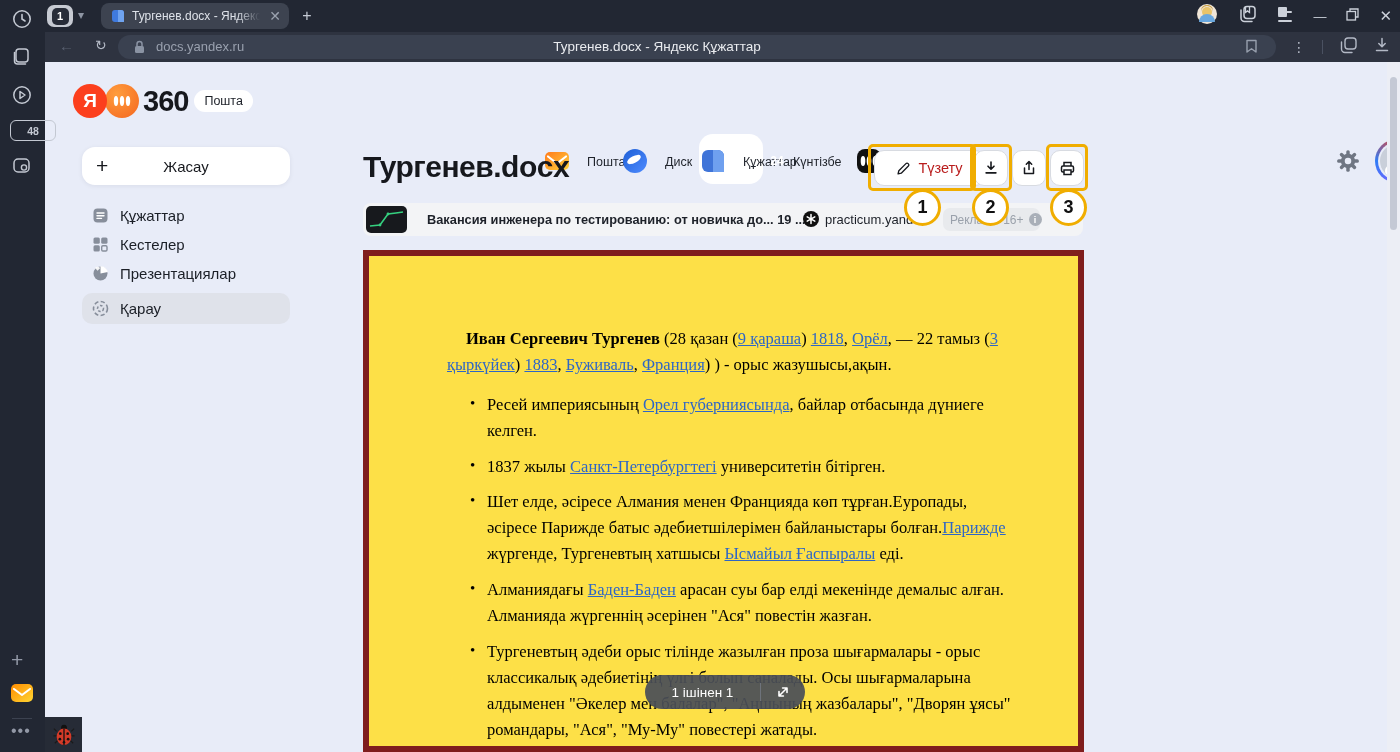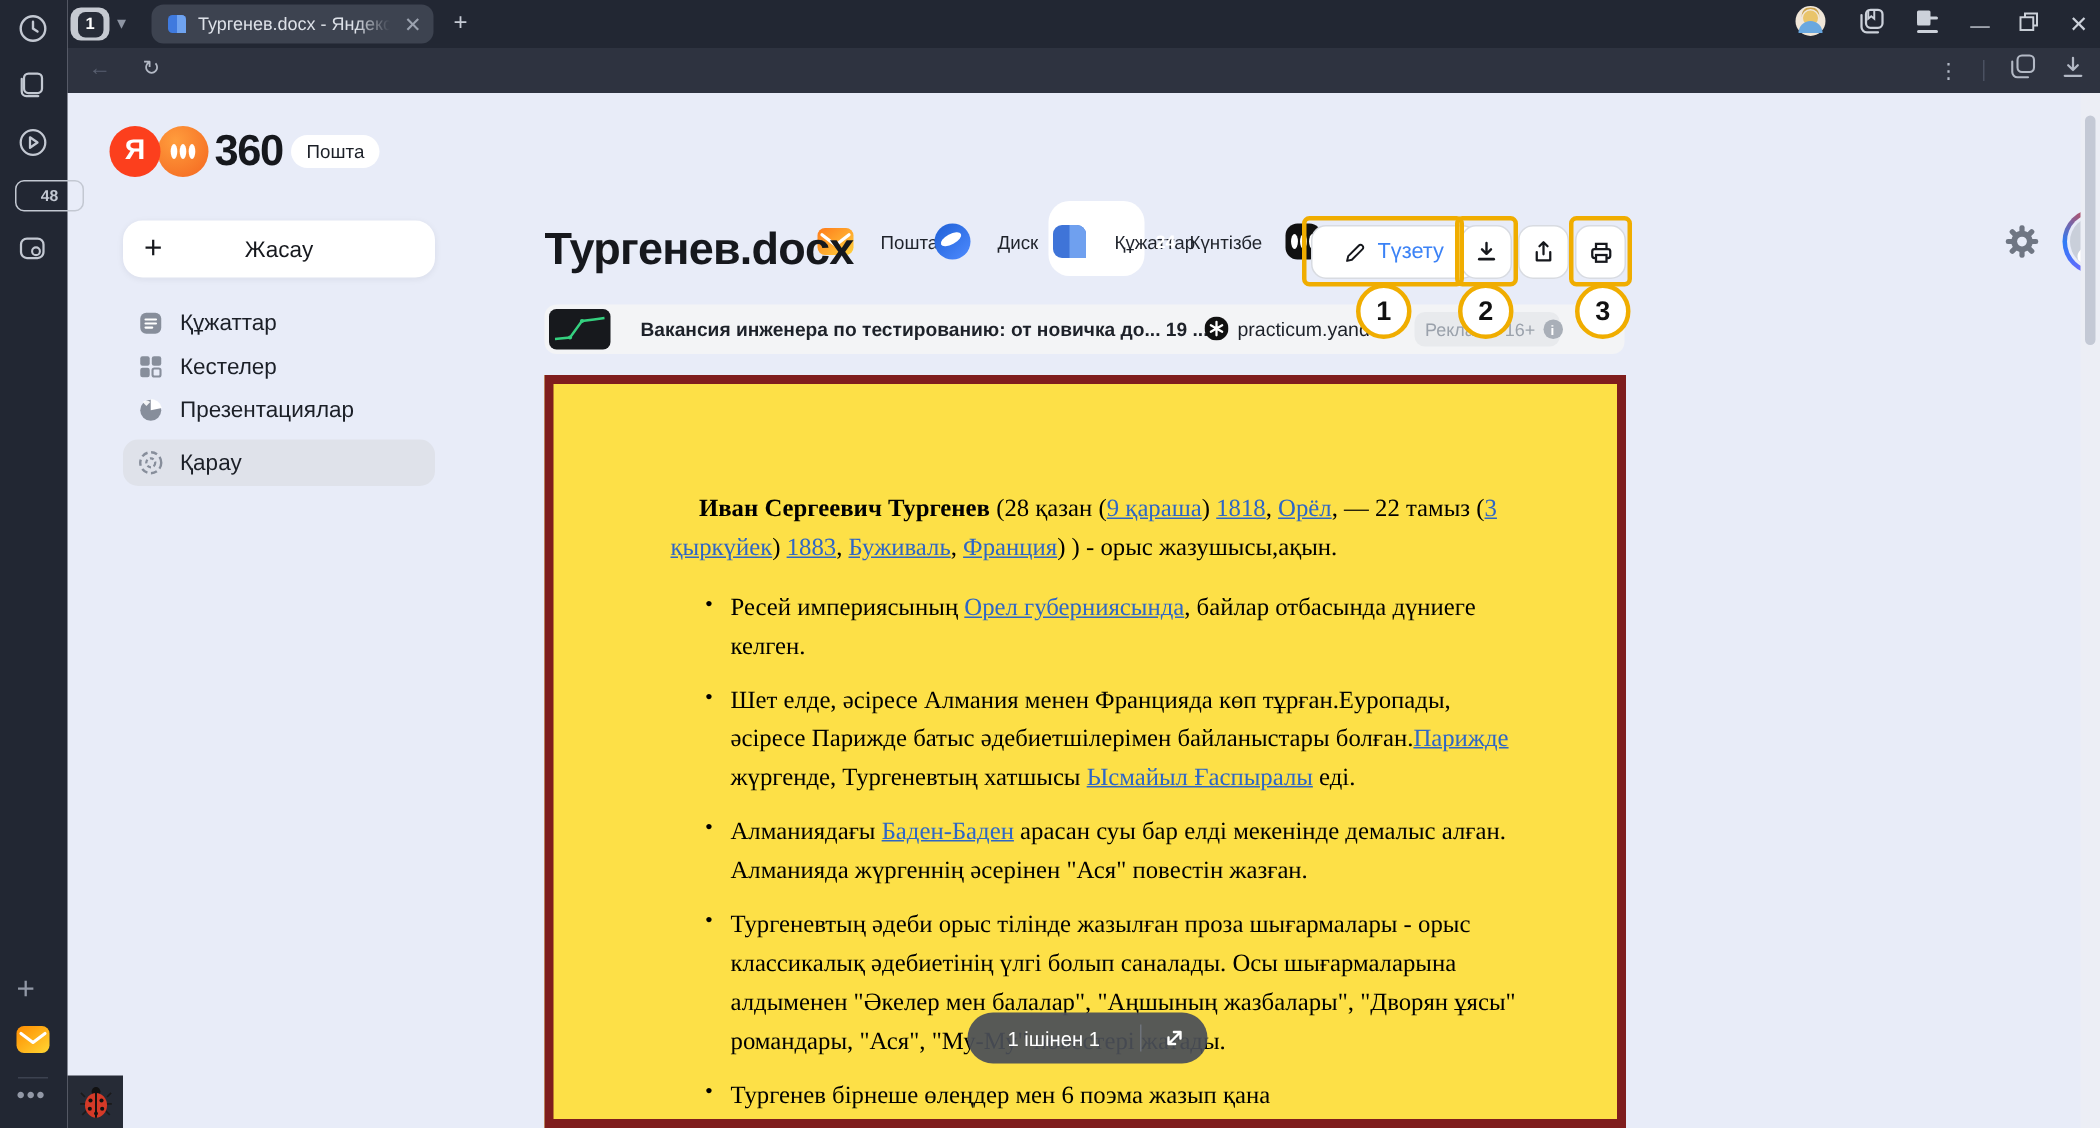--- a/index.html
+++ b/index.html
@@ -67,21 +67,21 @@
   .create-btn { position:relative; width:208px; height:38px; background:#fff; border-radius:13px; box-shadow:0 1px 5px rgba(27,32,43,.07); display:flex; align-items:center; justify-content:center; font-size:15px; color:#16181d; }
   .create-plus { position:absolute; left:14px; top:8px; font-size:21px; font-weight:400; color:#16181d; line-height:1; }
   .pitems { margin-top:16px; }
   .pitem { display:flex; align-items:center; gap:11px; height:29px; padding:0 10px; font-size:15px; color:#1b1f27; border-radius:10px; }
   .pitem.active { background:#dfe2ea; height:31px; margin-top:5px; }
   .pic { width:17px; height:17px; flex:none; }
 
   
   .doc-title { position:absolute; left:363px; top:150px; font-size:30px; font-weight:800; color:#16181d; letter-spacing:-.5px; z-index:5; }
   .btn { position:absolute; top:150px; height:36px; background:#fff; border:1px solid #d8dbe1; border-radius:10px; display:flex; align-items:center; justify-content:center; z-index:12; }
-  .btn-edit { left:874px; width:111px; gap:7px; font-size:14.5px; color:#3b82f6; }
+  .btn-edit { left:874px; width:111px; gap:7px; font-size:14.5px; color:#b91c1c; }
   .icon-btn { width:34px; }
   .ann-box { position:absolute; top:144px; height:47px; border:3px solid var(--annotation,#F0AD00); border-radius:5px; z-index:20; }
   .ann-circle { position:absolute; top:189px; width:37px; height:37px; border-radius:50%; background:#fff; border:3.5px solid var(--annotation,#F0AD00); color:#111; font-size:18px; font-weight:700; display:flex; align-items:center; justify-content:center; z-index:22; }
 
   .ad { position:absolute; left:363px; top:203px; width:720px; height:33px; background:#f3f4f6; border-radius:8px; z-index:10; }
   .ad-thumb { position:absolute; left:3px; top:3px; width:41px; height:27px; background:#17191d; border-radius:5px; }
   .ad-text { position:absolute; left:64px; top:9px; font-size:12.8px; font-weight:700; color:#1d2129; white-space:nowrap; }
   .ad-src { position:absolute; left:440px; top:8px; display:flex; align-items:center; gap:6px; font-size:13px; color:#1d2129; }
   .ad-badge { position:absolute; left:580px; top:5px; width:97px; height:23px; background:#e8eaed; border-radius:7px; display:flex; align-items:center; font-size:12px; color:#9aa1ab; padding:0 7px; gap:5px; }
   .ad-age { margin-left:auto; }
@@ -196,20 +196,35 @@
             <path d="M4 3.5V1h8v8H9.5" fill="none" stroke="#ccd1da" stroke-width="1.3"></path>
           </svg>
       </span>
       <span class="win-ic" style="font-size:15px">✕</span>
     </div>
   </header>
 
   <div class="addrbar">
     <span class="back-ic">←</span>
     <span class="reload-ic">↻</span>
+    <div class="addr-field">
+      <span class="lock-ic">
+        <svg width="11" height="14" viewBox="0 0 11 14">
+            <rect x="1" y="6" width="9" height="7" rx="1.5" fill="#8a93a3"></rect>
+            <path d="M3 6V4a2.5 2.5 0 0 1 5 0v2" fill="none" stroke="#8a93a3" stroke-width="1.5"></path>
+          </svg>
+      </span>
+      <span class="url-text">docs.yandex.ru</span>
+      <span class="addr-title">Тургенев.docx - Яндекс Құжаттар</span>
+      <span class="flag-ic">
+        <svg width="13" height="15" viewBox="0 0 13 15">
+            <path d="M2 1.5h9V13l-4.5-3.2L2 13z" fill="none" stroke="#98a0ae" stroke-width="1.4" stroke-linejoin="round"></path>
+          </svg>
+      </span>
+    </div>
     <div class="addr-right">
       <span style="font-size:14px; letter-spacing:0;">⋮</span>
       <span class="vdiv"></span>
       <span>
         <svg width="19" height="19" viewBox="0 0 19 19">
             <rect x="6" y="2" width="11" height="11" rx="3" fill="none" stroke="#b3b9c5" stroke-width="1.4"></rect>
             <path d="M2.5 6v7a3.5 3.5 0 0 0 3.5 3.5h7" fill="none" stroke="#b3b9c5" stroke-width="1.4" stroke-linecap="round"></path>
           </svg>
       </span>
       <span>
@@ -432,20 +447,21 @@
       <span class="ad-age">16+</span>
       <span class="ad-info">i</span>
     </span>
   </div>
 
   <section class="page">
     <div class="doc-body">
         <p class="doc-p"><span style="font-weight: 700;">Иван Сергеевич Тургенев</span><span> (28 қазан (</span><span class="doc-link">9 қараша</span><span>) </span><span class="doc-link">1818</span><span>, </span><span class="doc-link">Орёл</span><span>, — 22 тамыз (</span><span class="doc-link">3 қыркүйек</span><span>) </span><span class="doc-link">1883</span><span>, </span><span class="doc-link">Буживаль</span><span>, </span><span class="doc-link">Франция</span><span>) ) - орыс жазушысы,ақын.</span></p>
         <ul class="doc-ul">
           <li class="doc-li"><span>Ресей империясының </span><span class="doc-link">Орел губерниясында</span><span>, байлар отбасында дүниеге келген.</span></li>
+          <li class="doc-li"><span>1837 жылы </span><span class="doc-link">Санкт-Петербургтегі</span><span> университетін бітірген.</span></li>
           <li class="doc-li"><span>Шет елде, әсіресе Алмания менен Францияда көп тұрған.Еуропады, әсіресе Парижде батыс әдебиетшілерімен байланыстары болған.</span><span class="doc-link">Парижде</span><span> жүргенде, Тургеневтың хатшысы </span><span class="doc-link">Ысмайыл Ғаспыралы</span><span> еді.</span></li>
           <li class="doc-li"><span>Алманиядағы </span><span class="doc-link">Баден-Баден</span><span> арасан суы бар елді мекенінде демалыс алған. Алманияда жүргеннің әсерінен "Ася" повестін жазған.</span></li>
           <li class="doc-li"><span>Тургеневтың әдеби орыс тілінде жазылған проза шығармалары - орыс классикалық әдебиетінің үлгі болып саналады. Осы шығармаларына алдыменен "Әкелер мен балалар", "Аңшының жазбалары", "Дворян ұясы" романдары, "Ася", "Му-Му" повестері жатады.</span></li>
           <li class="doc-li"><span>Тургенев бірнеше өлеңдер мен 6 поэма жазып қана қоймай,Гётені,Байронды,де Мюссені аударған.</span></li>
         </ul>
       </div>
     <div class="cutoff"></div>
   </section>
 
   <div class="page-pill">

